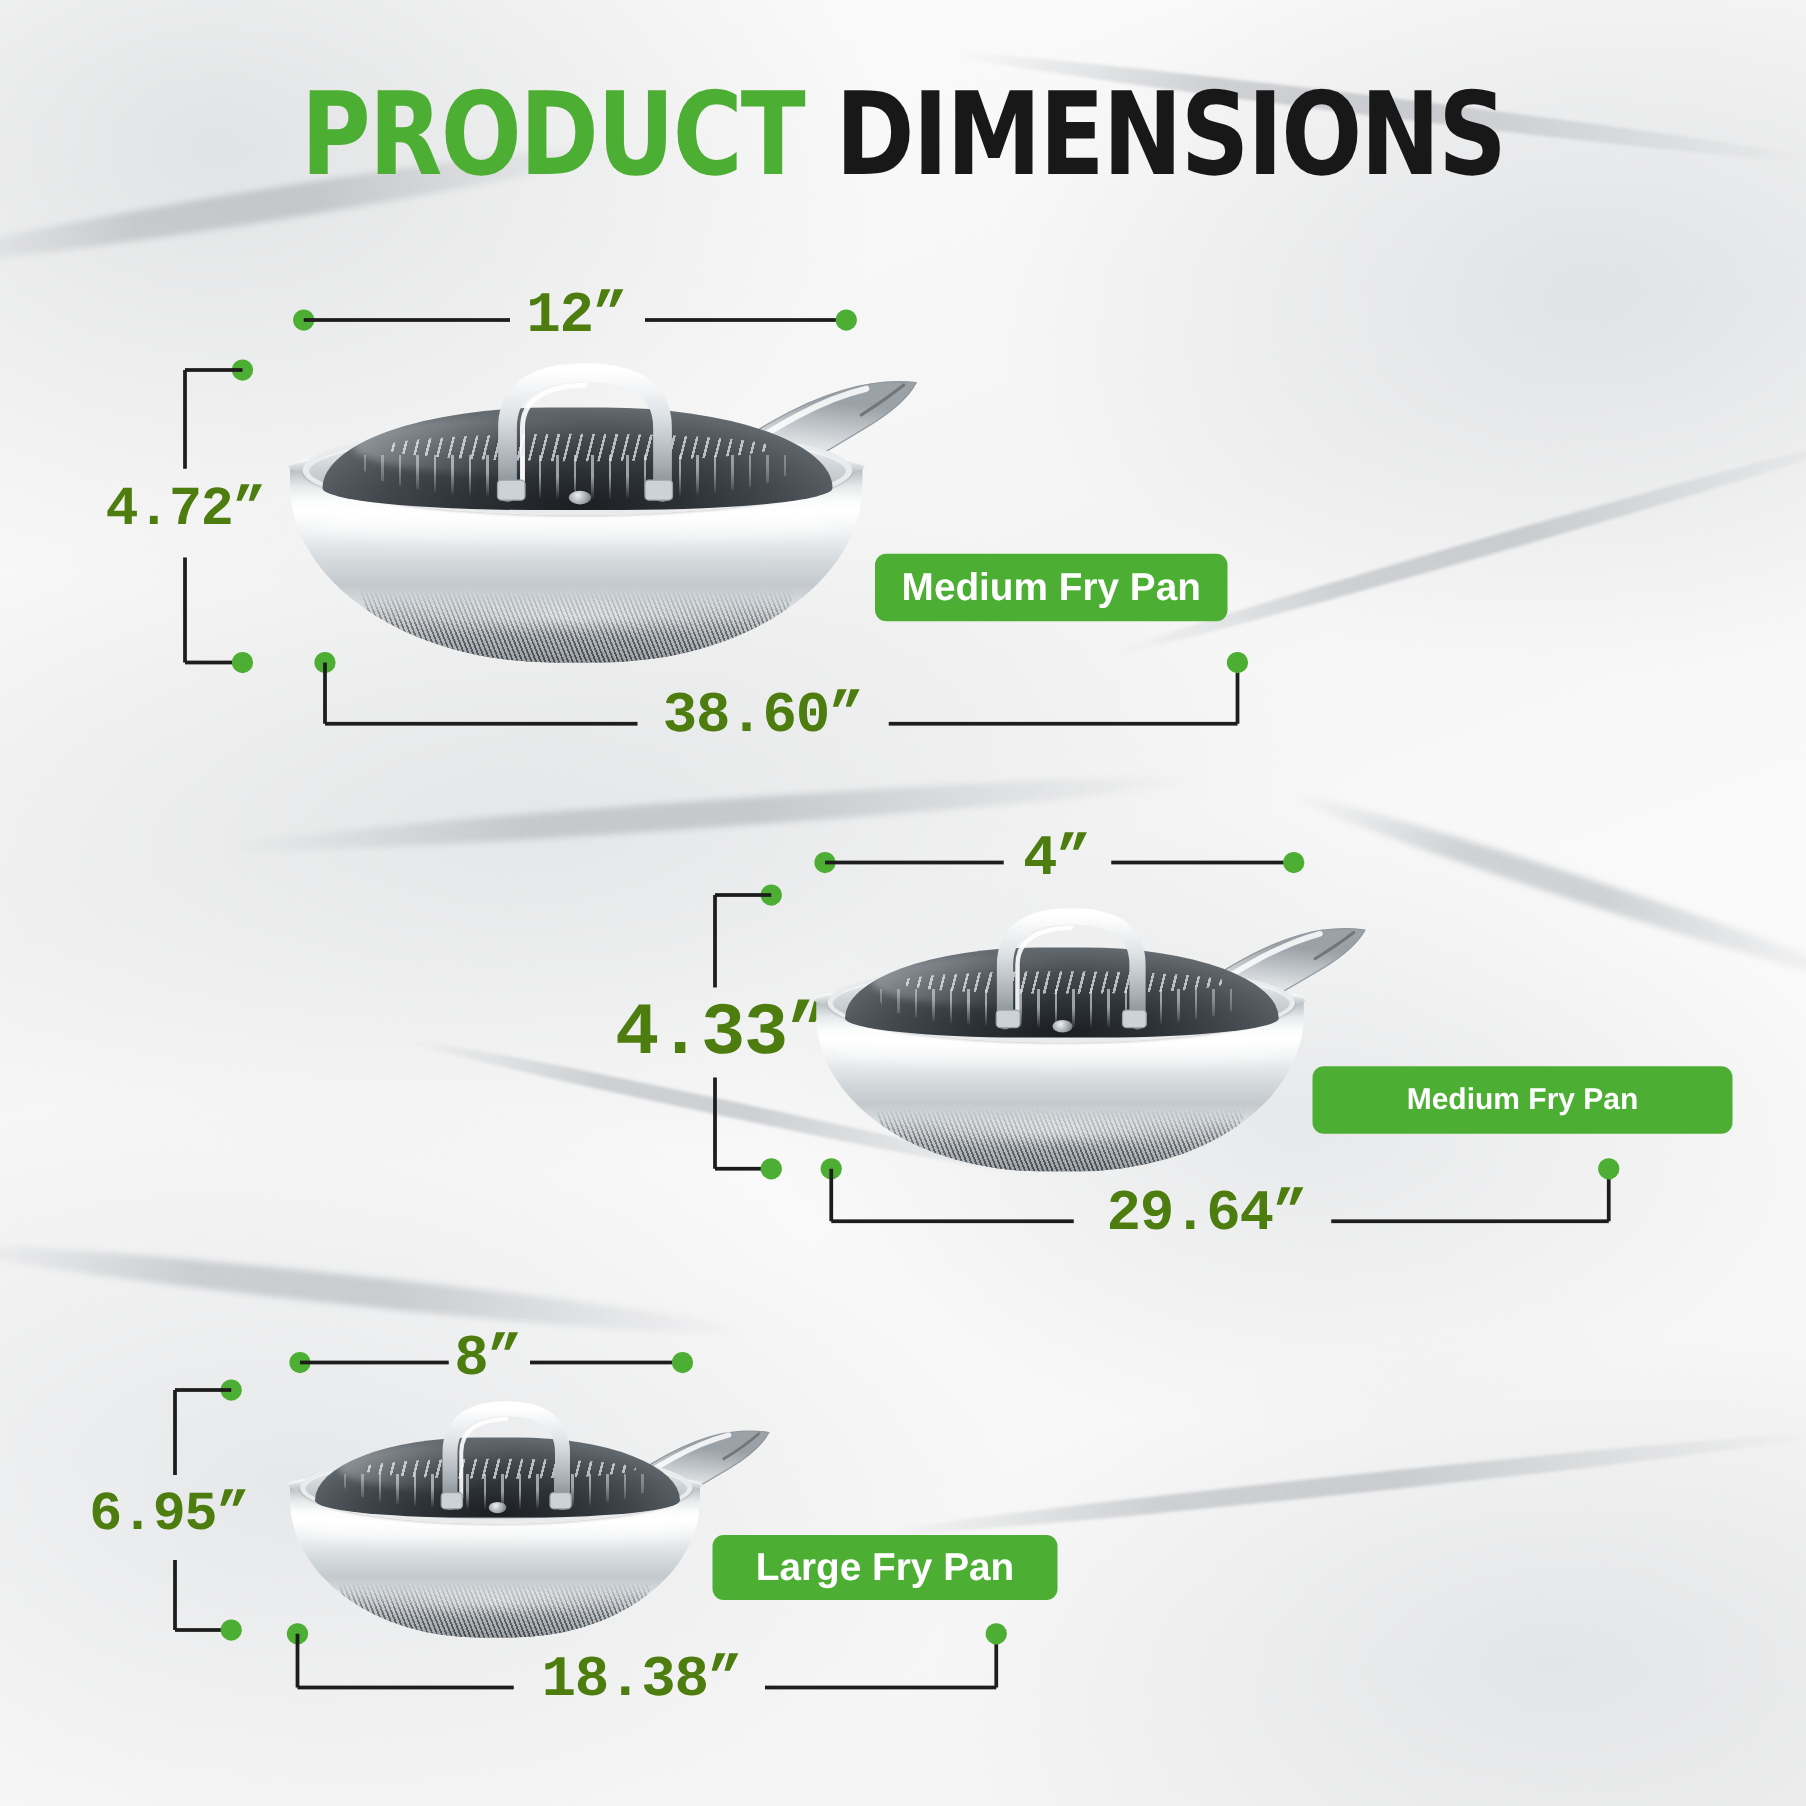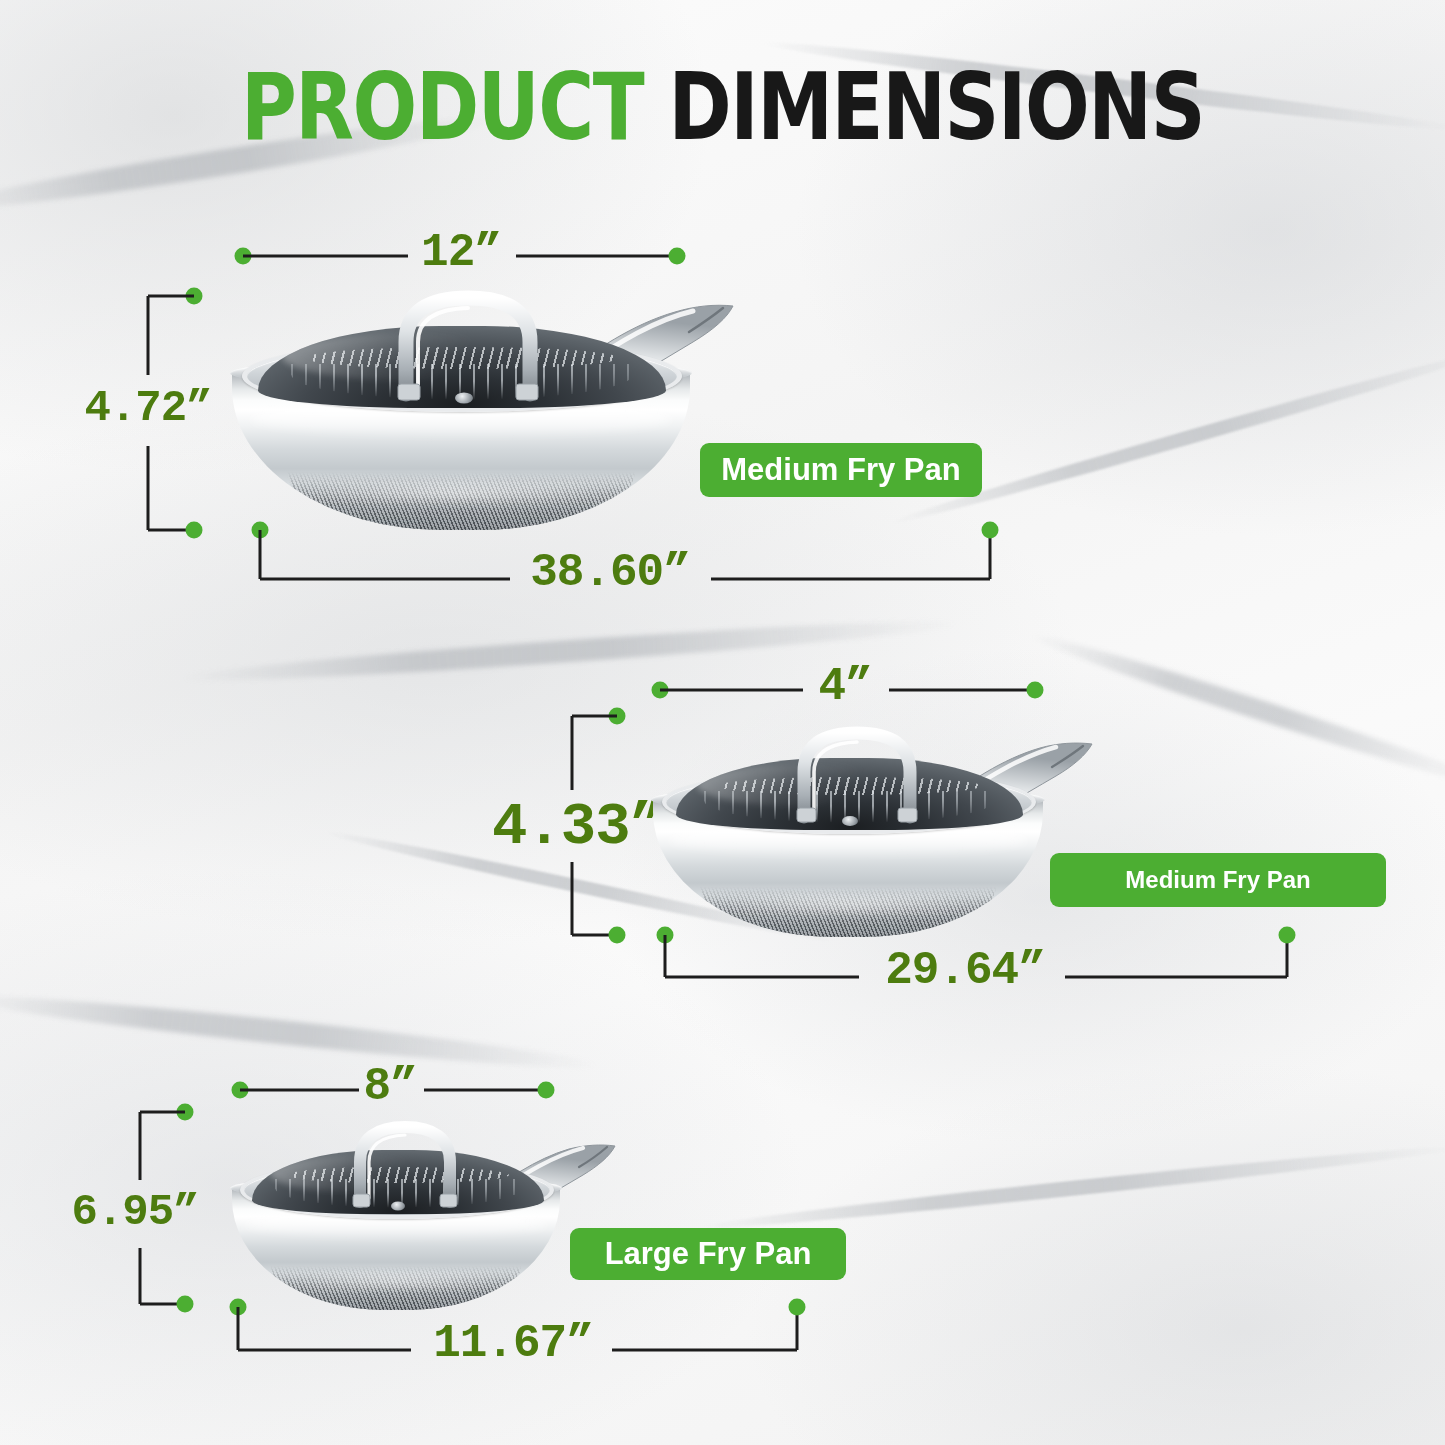--- a/index.html
+++ b/index.html
@@ -434,21 +434,21 @@
       <div class="dim-label" style="left:135px; top:1212px; font-size:44px;">6.95”</div>
       <div class="vline" style="left:140px; top:1248px; height:56px;"></div>
       <div class="hline" style="left:140px; top:1304px; width:45px;"></div>
       <div class="dot" style="left:185px; top:1304px;"></div>
     </div>
 
     <div>
       <div class="dot" style="left:238px; top:1307px;"></div>
       <div class="vline" style="left:238px; top:1307px; height:43px;"></div>
       <div class="hline" style="left:238px; top:1350px; width:173px;"></div>
-      <div class="dim-label" style="left:513px; top:1344px; font-size:46px;">11.67”</div>
+      <div class="dim-label" style="left:513px; top:1344px; font-size:46px;">18.38”</div>
       <div class="hline" style="left:612px; top:1350px; width:185px;"></div>
       <div class="vline" style="left:797px; top:1307px; height:43px;"></div>
       <div class="dot" style="left:797px; top:1307px;"></div>
     </div>
 
     <div class="pan" style="left:232px; top:1128px; width:330px; height:186px;">
       <div class="handle" style="left:140px; top:8px; width:252px; height:112px;">
         <svg viewBox="0 0 252 112" width="252" height="112">
           <defs>
             <linearGradient id="hg-s" x1="0" y1="1" x2="0.25" y2="0">

